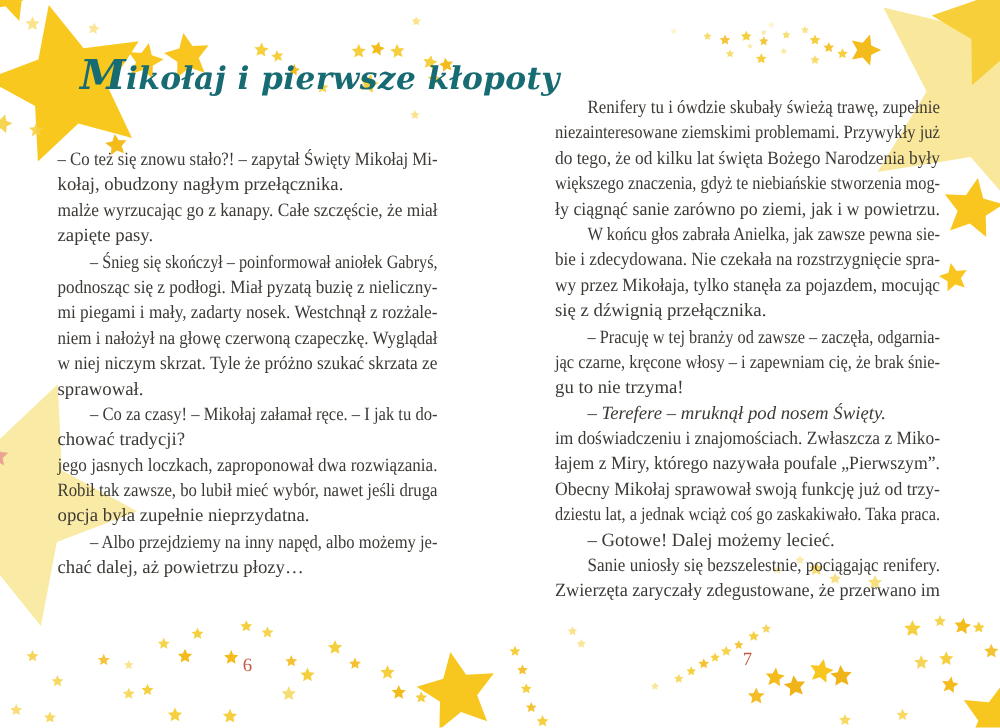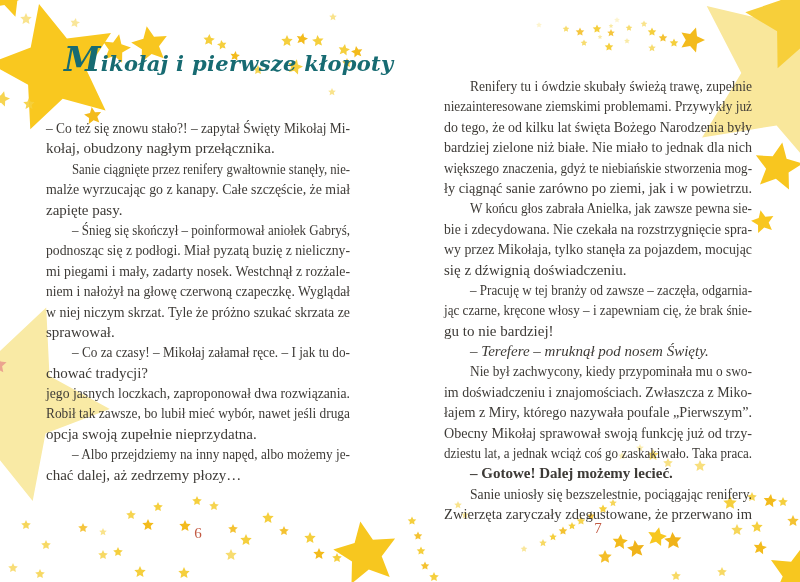--- a/index.html
+++ b/index.html
@@ -1,18 +1,18 @@
 <!DOCTYPE html>
 <html><head>
 <meta charset="utf-8">
 <style>
   html,body{margin:0;padding:0}
   body{width:800px;height:582px;position:relative;overflow:hidden;background:#ffffff;font-family:"Liberation Serif",serif}
   #stars{position:absolute;left:0;top:0;z-index:1}
-  .title{position:absolute;left:64px;top:40px;z-index:2;margin:0;font-family:"DejaVu Serif",serif;font-style:italic;font-weight:600;font-size:21px;letter-spacing:.3px;color:#176b72;white-space:nowrap}
+  .title{position:absolute;left:64px;top:40px;z-index:2;margin:0;font-family:"DejaVu Serif",serif;font-style:italic;font-weight:600;font-size:25px;letter-spacing:.3px;color:#176b72;white-space:nowrap}
   .title::first-letter{font-size:33px}
   .col{position:absolute;z-index:2;font-size:15px;color:#3d3a36}
   .col .line{height:20.4px;line-height:20.4px}
   .col .line span{display:inline-block;white-space:nowrap;transform-origin:0 50%}
   #leftcol{left:46px;top:118px;width:304px}
   #rightcol{left:444px;top:76px;width:308px}
   .pagenum{position:absolute;z-index:2;font-size:15px;color:#c25a43;text-align:center}
   .pagenum.pl{left:46px;top:525px;width:304px}
   .pagenum.pr{left:444px;top:520px;width:308px}
 </style>
@@ -129,57 +129,54 @@
       <path d="M803.2,545.7L807.7,565.4L826.8,571.9L809.5,582.2L809.2,602.4L794.0,589.1L774.7,595.1L782.7,576.5L771.0,560.0L791.1,561.8Z" fill="#f7c71f"></path>
       <path d="M722.0,567.0L723.4,570.1L726.8,570.5L724.3,572.7L724.9,576.0L722.0,574.4L719.1,576.0L719.7,572.7L717.2,570.5L720.6,570.1Z" fill="#f5cf3d" fill-opacity="0.8"></path>
       <path d="M676.0,571.0L677.4,574.1L680.8,574.5L678.3,576.7L678.9,580.0L676.0,578.4L673.1,580.0L673.7,576.7L671.2,574.5L674.6,574.1Z" fill="#f5cf3d" fill-opacity="0.8"></path>
     </svg>
 
   <h1 class="title">Mikołaj i pierwsze kłopoty</h1>
 
   <div class="col" id="leftcol">
       <div class="line"><span style="transform: scaleX(0.8965);">– Co też się znowu stało?! – zapytał Święty Mikołaj Mi-</span></div>
       <div class="line"><span style="transform: scaleX(1);">kołaj, obudzony nagłym przełącznika.</span></div>
-      <div class="line" style="padding-left: 26px;"><span style="transform: scaleX(0.8464);">Sanie ciągnięte przez renifery gwałtownie stanęły, nie-</span></div>
       <div class="line"><span style="transform: scaleX(0.9245);">malże wyrzucając go z kanapy. Całe szczęście, że miał</span></div>
       <div class="line"><span style="transform: scaleX(1);">zapięte pasy.</span></div>
       <div class="line" style="padding-left: 26px; text-decoration: underline;"><span style="transform: scaleX(0.8644);">– Śnieg się skończył – poinformował aniołek Gabryś,</span></div>
       <div class="line"><span style="transform: scaleX(0.9134);">podnosząc się z podłogi. Miał pyzatą buzię z nieliczny-</span></div>
       <div class="line"><span style="transform: scaleX(0.9191);">mi piegami i mały, zadarty nosek. Westchnął z rozżale-</span></div>
       <div class="line"><span style="transform: scaleX(0.9066);">niem i nałożył na głowę czerwoną czapeczkę. Wyglądał</span></div>
       <div class="line"><span style="transform: scaleX(0.9253);">w niej niczym skrzat. Tyle że próżno szukać skrzata ze</span></div>
       <div class="line"><span style="transform: scaleX(1);">sprawował.</span></div>
       <div class="line" style="padding-left: 26px;"><span style="transform: scaleX(0.884);">– Co za czasy! – Mikołaj załamał ręce. – I jak tu do-</span></div>
       <div class="line"><span style="transform: scaleX(1);">chować tradycji?</span></div>
       <div class="line"><span style="transform: scaleX(0.9112);">jego jasnych loczkach, zaproponował dwa rozwiązania.</span></div>
       <div class="line"><span style="transform: scaleX(0.8926);">Robił tak zawsze, bo lubił mieć wybór, nawet jeśli druga</span></div>
-      <div class="line"><span style="transform: scaleX(1);">opcja swoją zupełnie nieprzydatna.</span></div>
+      <div class="line"><span style="transform: scaleX(1);">opcja była zupełnie nieprzydatna.</span></div>
       <div class="line" style="padding-left: 26px;"><span style="transform: scaleX(0.8839);">– Albo przejdziemy na inny napęd, albo możemy je-</span></div>
-      <div class="line"><span style="transform: scaleX(1);">chać dalej, aż zedrzemy płozy…</span></div>
+      <div class="line"><span style="transform: scaleX(1);">chać dalej, aż powietrzu płozy…</span></div>
     </div>
   <div class="col" id="rightcol">
       <div class="line" style="padding-left: 26px;"><span style="transform: scaleX(0.9003);">Renifery tu i ówdzie skubały świeżą trawę, zupełnie</span></div>
       <div class="line"><span style="transform: scaleX(0.8855);">niezainteresowane ziemskimi problemami. Przywykły już</span></div>
       <div class="line"><span style="transform: scaleX(0.9266);">do tego, że od kilku lat święta Bożego Narodzenia były</span></div>
-      <div class="line"><span style="transform: scaleX(0.9384);">bardziej zielone niż białe. Nie miało to jednak dla nich</span></div>
       <div class="line"><span style="transform: scaleX(0.871);">większego znaczenia, gdyż te niebiańskie stworzenia mog-</span></div>
       <div class="line"><span style="transform: scaleX(0.9541);">ły ciągnąć sanie zarówno po ziemi, jak i w powietrzu.</span></div>
       <div class="line" style="padding-left: 26px;"><span style="transform: scaleX(0.8766);">W końcu głos zabrała Anielka, jak zawsze pewna sie-</span></div>
       <div class="line"><span style="transform: scaleX(0.9153);">bie i zdecydowana. Nie czekała na rozstrzygnięcie spra-</span></div>
       <div class="line"><span style="transform: scaleX(0.9232);">wy przez Mikołaja, tylko stanęła za pojazdem, mocując</span></div>
-      <div class="line"><span style="transform: scaleX(1);">się z dźwignią doświadczeniu.</span></div>
+      <div class="line"><span style="transform: scaleX(1);">się z dźwignią przełącznika.</span></div>
       <div class="line" style="padding-left: 26px;"><span style="transform: scaleX(0.8703);">– Pracuję w tej branży od zawsze – zaczęła, odgarnia-</span></div>
       <div class="line"><span style="transform: scaleX(0.8762);">jąc czarne, kręcone włosy – i zapewniam cię, że brak śnie-</span></div>
-      <div class="line"><span style="transform: scaleX(1);">gu to nie bardziej!</span></div>
+      <div class="line"><span style="transform: scaleX(1);">gu to nie trzyma!</span></div>
       <div class="line" style="padding-left: 26px; font-style: italic;"><span style="transform: scaleX(1);">– Terefere – mruknął pod nosem Święty.</span></div>
-      <div class="line" style="padding-left: 26px;"><span style="transform: scaleX(0.8911);">Nie był zachwycony, kiedy przypominała mu o swo-</span></div>
       <div class="line"><span style="transform: scaleX(0.9278);">im doświadczeniu i znajomościach. Zwłaszcza z Miko-</span></div>
       <div class="line"><span style="transform: scaleX(0.9436);">łajem z Miry, którego nazywała poufale „Pierwszym”.</span></div>
       <div class="line"><span style="transform: scaleX(0.9419);">Obecny Mikołaj sprawował swoją funkcję już od trzy-</span></div>
       <div class="line"><span style="transform: scaleX(0.8692);">dziestu lat, a jednak wciąż coś go zaskakiwało. Taka praca.</span></div>
-      <div class="line" style="padding-left: 26px; font-weight: bold;"><span style="transform: scaleX(1);">– Gotowe! Dalej możemy lecieć.</span></div>
+      <div class="line" style="padding-left: 26px;"><span style="transform: scaleX(1);">– Gotowe! Dalej możemy lecieć.</span></div>
       <div class="line" style="padding-left: 26px;"><span style="transform: scaleX(0.9092);">Sanie uniosły się bezszelestnie, pociągając renifery.</span></div>
       <div class="line"><span style="transform: scaleX(0.9706);">Zwierzęta zaryczały zdegustowane, że przerwano im</span></div>
     </div>
 
   <div class="pagenum pl">6</div>
   <div class="pagenum pr">7</div>
 </div>
 
 </body></html>

